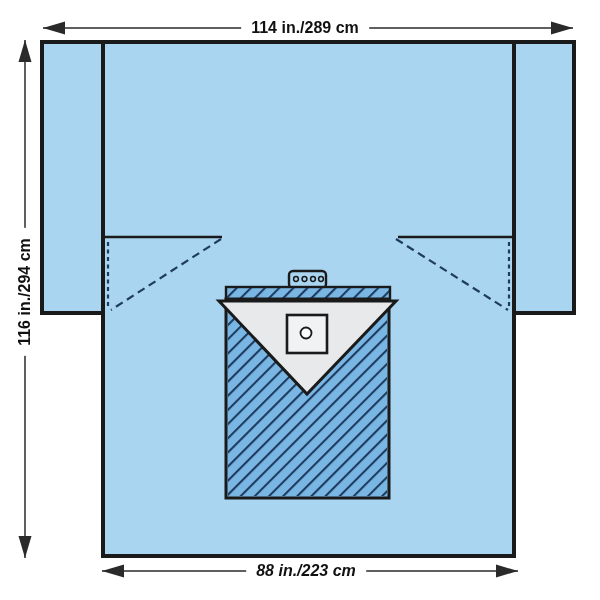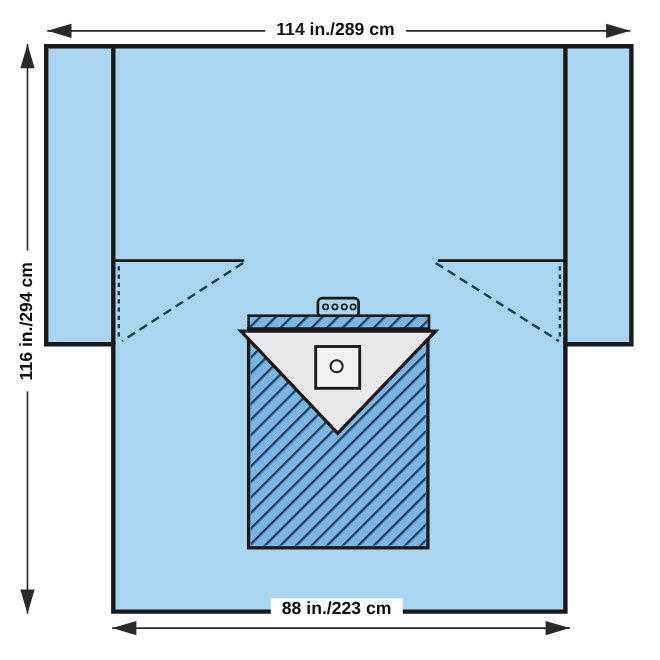--- a/index.html
+++ b/index.html
@@ -37,21 +37,21 @@
   .fen-port{fill:var(--port-white);stroke:var(--outline);stroke-width:1.8;}
   .dim{stroke:var(--dim-line);stroke-width:1.5;fill:none;}
   .arrow{fill:var(--dim-line);stroke:none;}
   
   .dim-label{
     position:absolute;background:var(--page-bg);color:var(--label-text);
     font-weight:bold;font-size:16px;line-height:1;white-space:nowrap;
     padding:2px 10px;
   }
   .dim-label.top{left:305px;top:28px;transform:translate(-50%,-50%);}
-  .dim-label.bottom{left:306px;top:554px;transform:translate(-50%,-50%);}
+  .dim-label.bottom{left:306px;top:571px;transform:translate(-50%,-50%);font-style:italic;}
   .dim-label.left{left:25px;top:292px;transform:translate(-50%,-50%) rotate(-90deg);}
 </style>
 </head>
 <body>
 
 <div class="stage">
   <svg width="600" height="600" viewBox="0 0 600 600">
     <defs>
       <pattern id="hatch" patternUnits="userSpaceOnUse" width="10" height="10" patternTransform="rotate(-45)">
         <line class="hatchline" x1="0" y1="1" x2="10" y2="1"></line>

